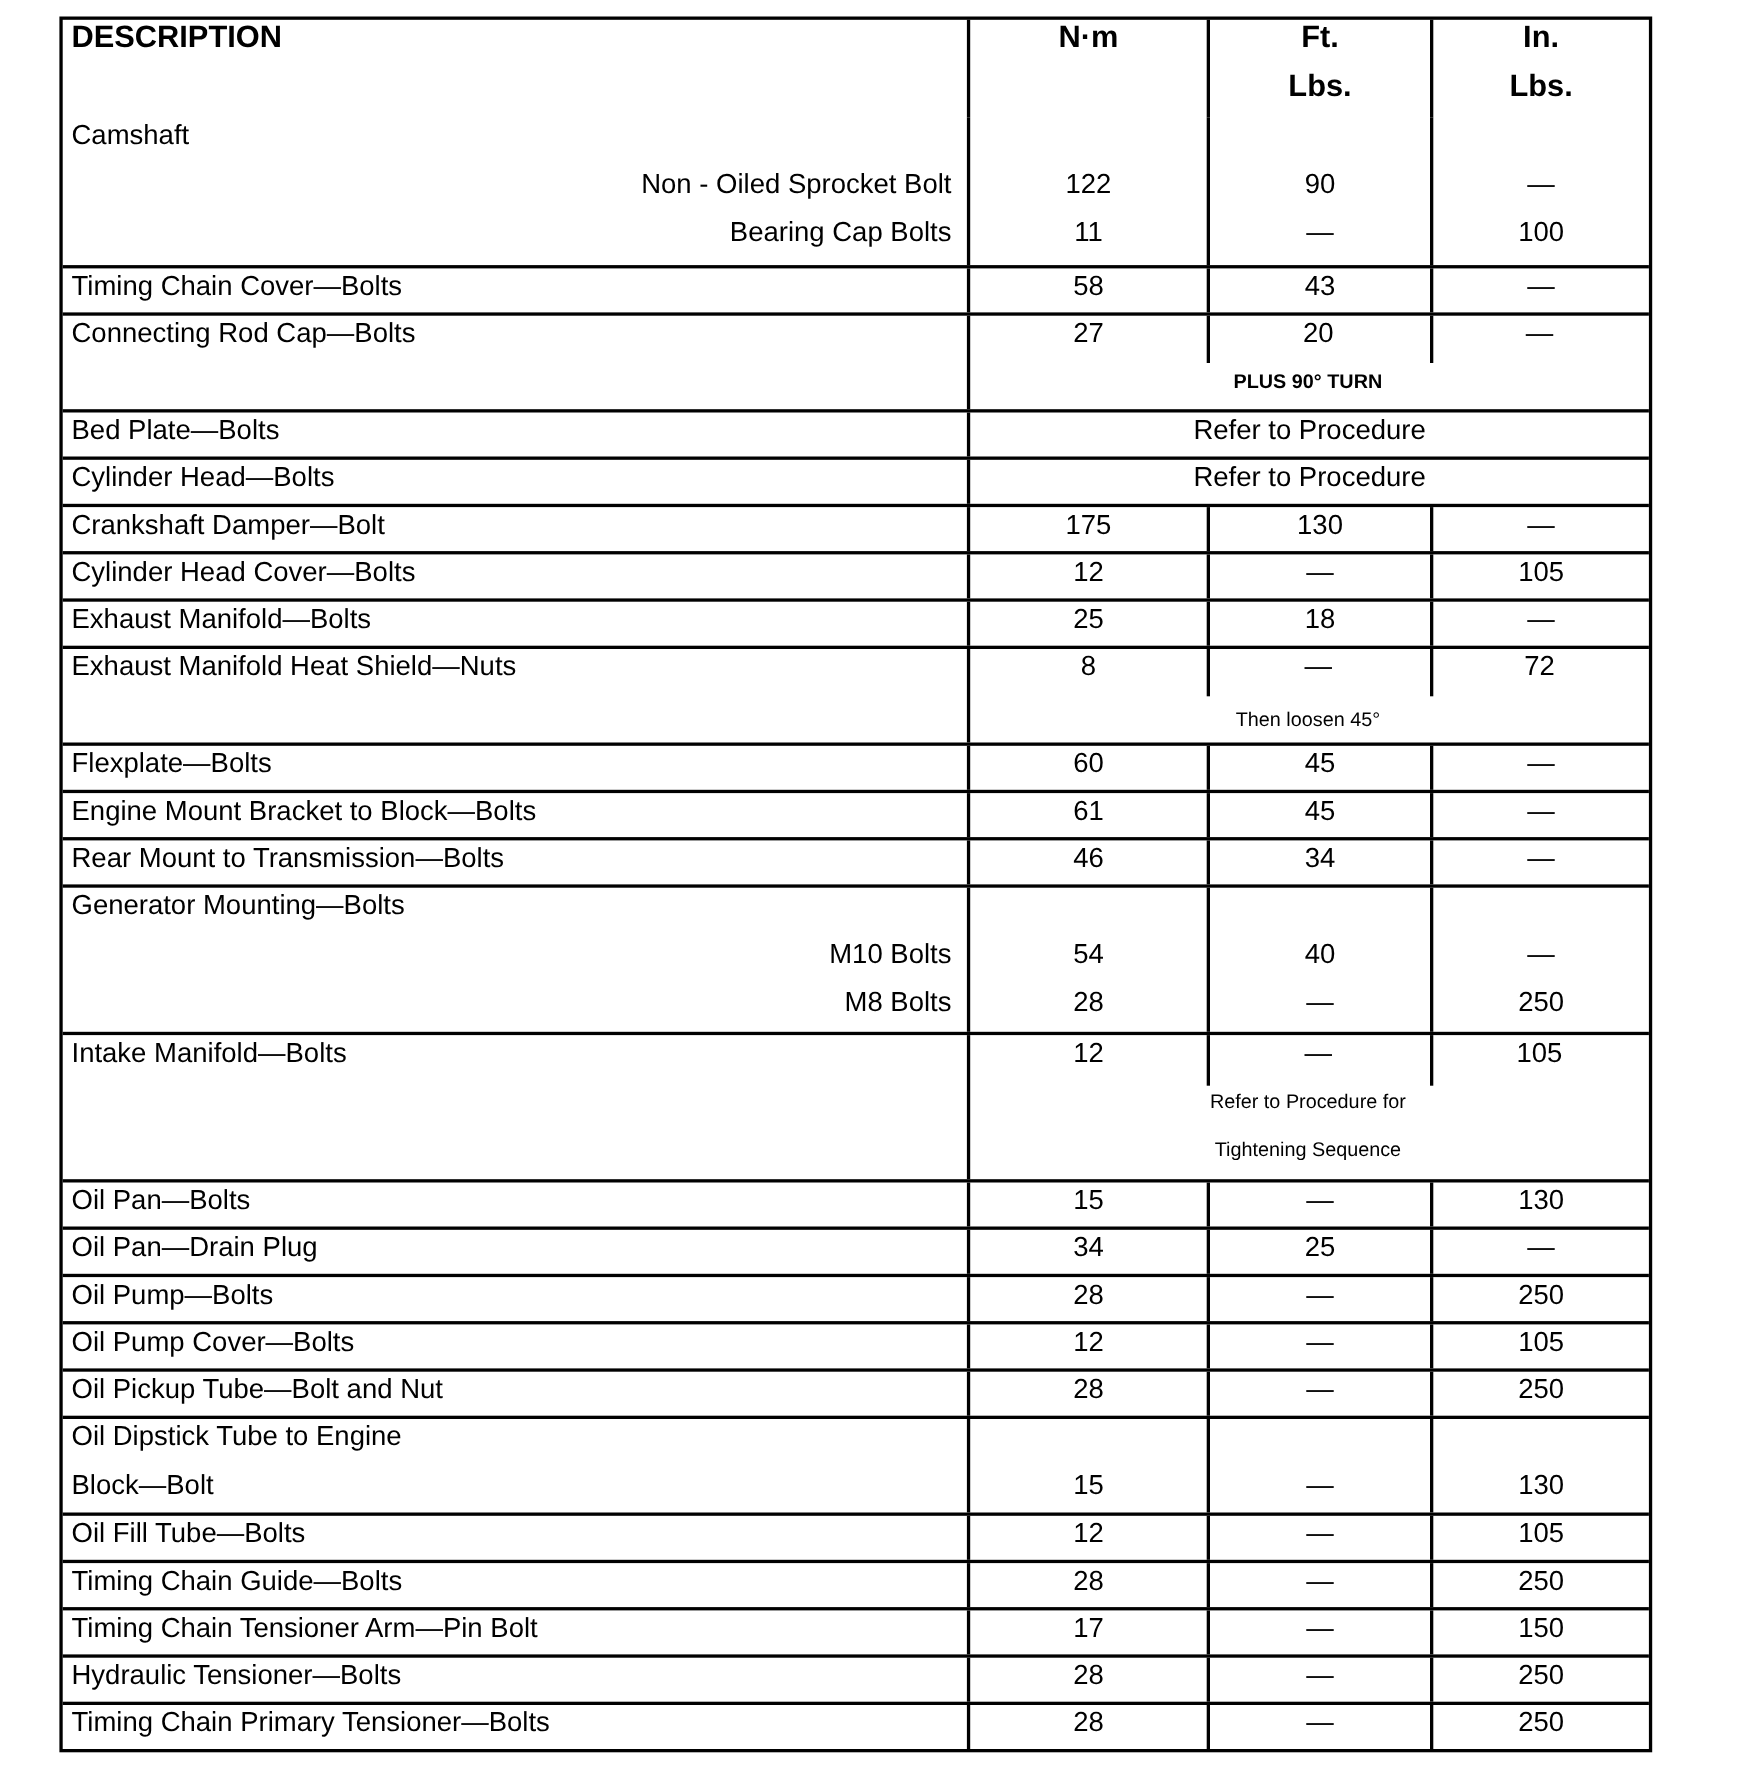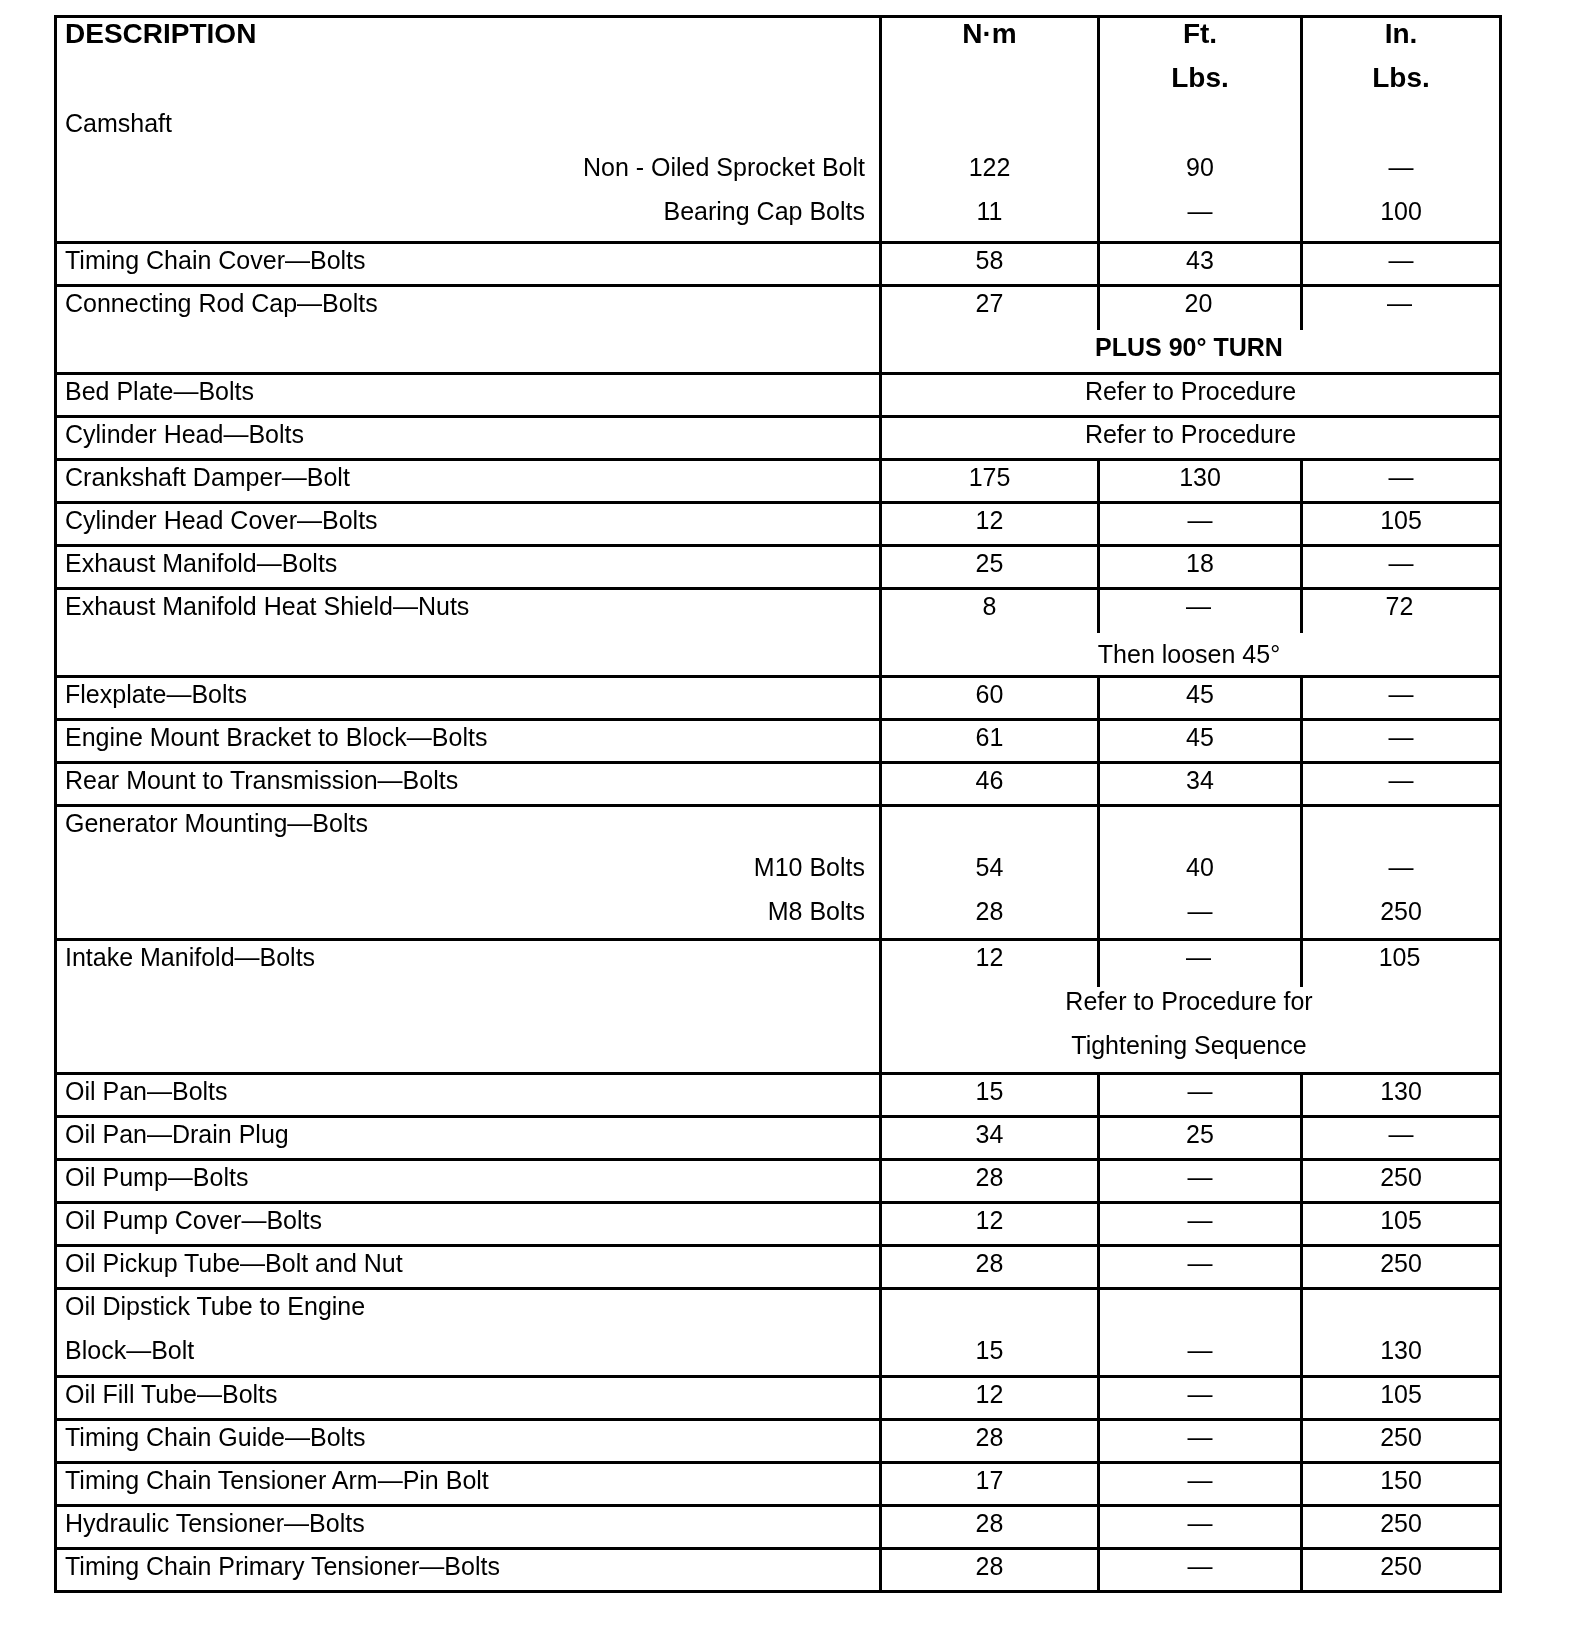--- a/index.html
+++ b/index.html
@@ -21,21 +21,21 @@
           font-size: 25px; white-space: nowrap; }
   .ln0 { top: -6px; } .ln1 { top: 38px; } .ln2 { top: 82px; }
   .desc-text { padding-left: 8px; }
   .sub-text { text-align: right; padding-right: 14px; }
   .val { text-align: center; }
   .bold { font-weight: bold; }
   .hdr .line { font-weight: bold; font-size: 28px; }
   
   .pdiv { position: absolute; top: 0; width: 3px; background: #000; }
   .note { position: absolute; left: 822px; width: 620px; text-align: center;
-          font-size: 25px; height: 44px; line-height: 44px; white-space: nowrap; }
+          font-size: 18px; height: 44px; line-height: 44px; white-space: nowrap; }
 </style>
 </head>
 <body>
 
 <div class="table">
   <div class="row hdr">
     <div class="cell c-desc">
       <div class="line ln0 desc-text">DESCRIPTION</div>
     </div>
     <div class="cell c-nm">

